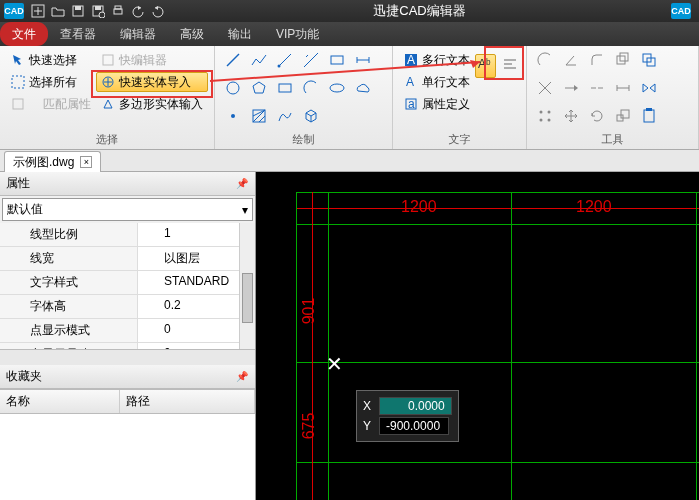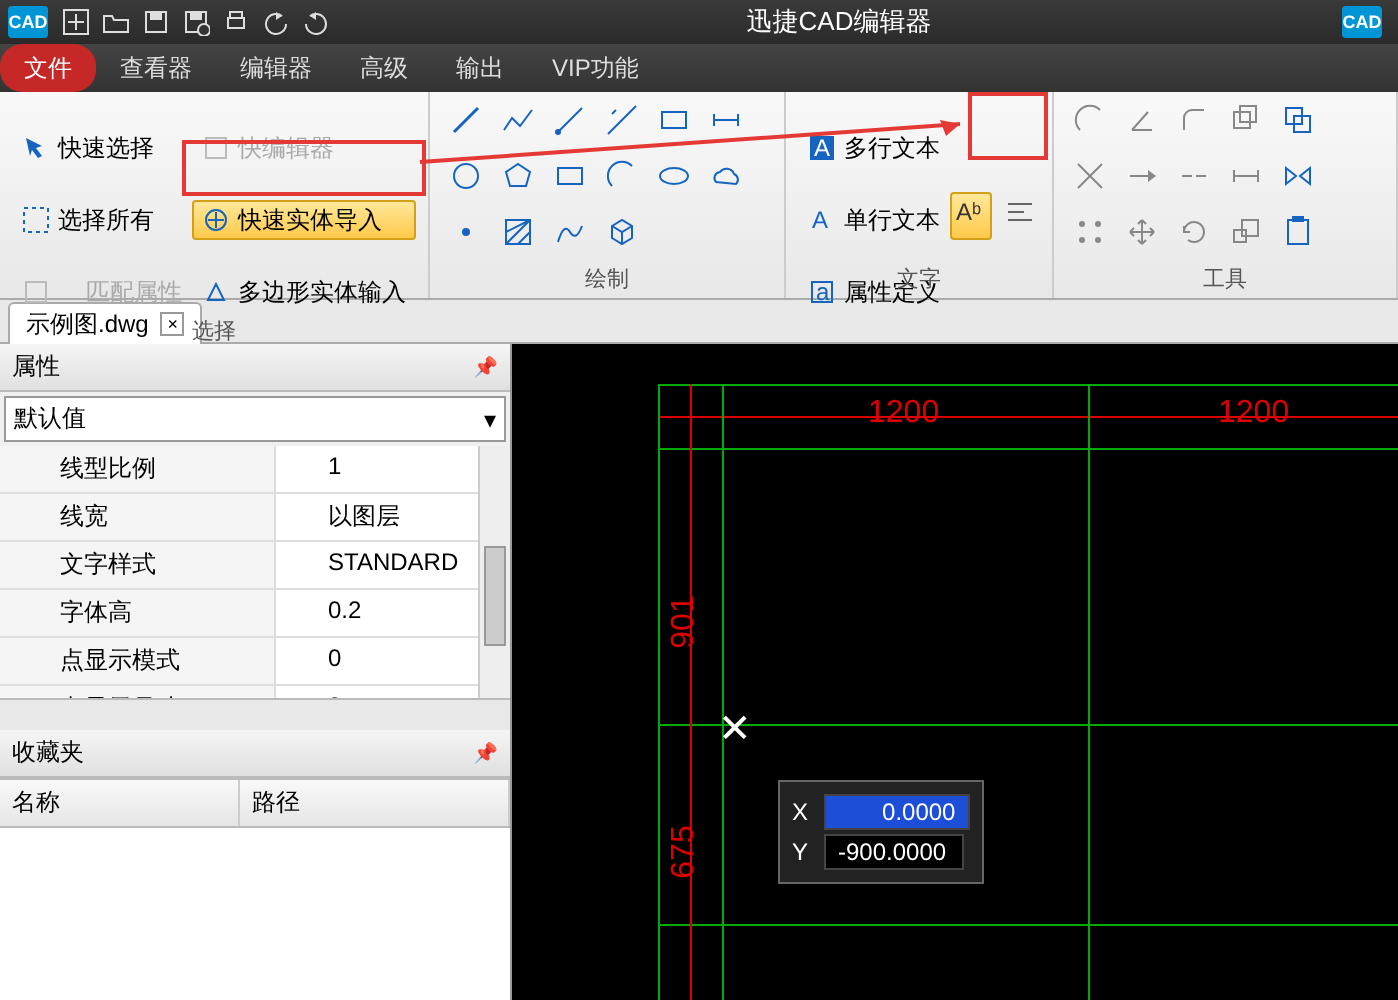--- a/index.html
+++ b/index.html
@@ -9,52 +9,52 @@
 .titlebar .tbtn{width:20px;height:18px;display:flex;align-items:center;justify-content:center;color:#ddd;cursor:pointer;}
 .titlebar .title{flex:1;text-align:center;font-size:13px;color:#fff;}
 .menubar{height:24px;background:linear-gradient(#444,#333);display:flex;align-items:stretch;}
 .menubar .mitem{padding:0 12px;display:flex;align-items:center;color:#ddd;cursor:pointer;border-radius:11px;}
 .menubar .mitem.active{background:#c62828;color:#fff;}
 .ribbon{height:104px;background:linear-gradient(#f9f9f9,#e8e8e8);border-bottom:1px solid #aaa;display:flex;}
 .rgroup{border-right:1px solid #ccc;display:flex;flex-direction:column;padding:4px 6px 0;}
 .rgroup .body{flex:1;display:flex;}
 .rgroup .label{text-align:center;font-size:11px;color:#555;padding:2px 0;}
 .lcol{display:flex;flex-direction:column;gap:2px;}
-.lbtn{display:flex;align-items:center;gap:4px;padding:2px 4px;cursor:pointer;border:1px solid transparent;border-radius:2px;height:20px;margin-top:14px;}
+.lbtn{display:flex;align-items:center;gap:4px;padding:2px 4px;cursor:pointer;border:1px solid transparent;border-radius:2px;height:20px;}
 .lbtn.highlight{background:linear-gradient(#ffe89a,#ffc94a);border:1px solid #d4a017;}
 .redbox{position:absolute;border:2px solid #e53935;pointer-events:none;}
 .iconbtn{width:24px;height:24px;display:flex;align-items:flex-start;justify-content:center;cursor:pointer;border:1px solid transparent;border-radius:2px;}
 .iconbtn.hl{background:linear-gradient(#ffe89a,#ffc94a);border:1px solid #d4a017;}
 .iconrow{display:flex;gap:2px;}
 .iconcol{display:flex;flex-direction:column;gap:2px;}
 .doctab{height:22px;background:#e8e8e8;display:flex;align-items:center;padding:2px 4px 0;border-bottom:1px solid #aaa;}
 .doctab .tab{background:#fff;border:1px solid #aaa;border-bottom:none;padding:2px 8px;display:flex;align-items:center;gap:6px;border-radius:3px 3px 0 0;}
 .doctab .x{border:1px solid #999;width:12px;height:12px;display:flex;align-items:center;justify-content:center;font-size:9px;cursor:pointer;}
 .workspace{display:flex;height:328px;}
 .leftpanel{width:256px;background:#f0f0f0;display:flex;flex-direction:column;border-right:1px solid #999;}
 .phead{background:linear-gradient(#f5f5f5,#e0e0e0);padding:3px 6px;border-bottom:1px solid #bbb;display:flex;justify-content:space-between;align-items:center;}
 .phead .pin{font-size:10px;}
 .combo{margin:2px;border:1px solid #999;background:#fff;padding:2px 4px;display:flex;justify-content:space-between;align-items:center;}
 .plist{flex:0 0 auto;overflow:hidden;position:relative;}
 .prow{display:flex;border-bottom:1px solid #ddd;background:#fff;gap:20px;}
 .prow .k{width:138px;padding:3px 4px 3px 30px;background:#f5f5f5;border-right:1px solid #ddd;}
 .prow .v{flex:1;padding:3px 6px;}
 .scrollbar{position:absolute;right:0;top:0;width:16px;height:100%;background:#eee;border-left:1px solid #ccc;}
 .scrollbar .thumb{position:absolute;left:2px;right:2px;top:50px;height:50px;background:#ccc;border:1px solid #999;}
-.canvas{flex:1;background:#000;position:relative;overflow:hidden;margin-left:33px;}
+.canvas{flex:1;background:#000;position:relative;overflow:hidden;}
 .gline{position:absolute;background:#0a0;}
 .gline.h{height:1px;}
 .gline.v{width:1px;}
 .gline.r{background:#d00;}
 .dimtxt{position:absolute;color:#d00;font-size:16px;}
 .cursor{position:absolute;color:#fff;font-size:20px;}
 .xybox{position:absolute;border:1px solid #666;background:#222;color:#fff;padding:4px 6px;}
 .xybox .row{display:flex;align-items:center;gap:8px;margin:2px 0;}
 .xybox .val{background:#000;border:1px solid #444;padding:1px 6px;min-width:70px;text-align:left;}
-.xybox .val.sel{background:#1d4ed8;color:#fff;padding-left:28px;}
+.xybox .val.sel{background:#0f766e;color:#fff;padding-left:28px;}
 .listhead{display:flex;background:linear-gradient(#f9f9f9,#e5e5e5);border-top:1px solid #bbb;border-bottom:1px solid #bbb;}
 .listhead div{padding:3px 6px;border-right:1px solid #ccc;}
 svg{display:block;}
 </style>
 </head>
 <body>
 
 <div class="titlebar">
   <div class="logo">CAD</div>
   <div class="tbtn">

